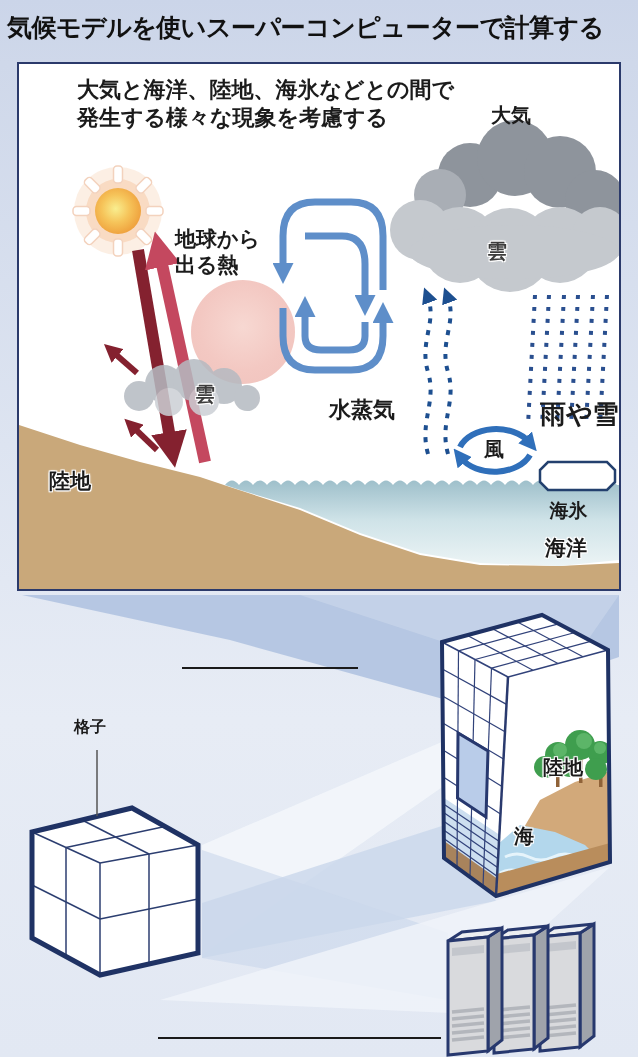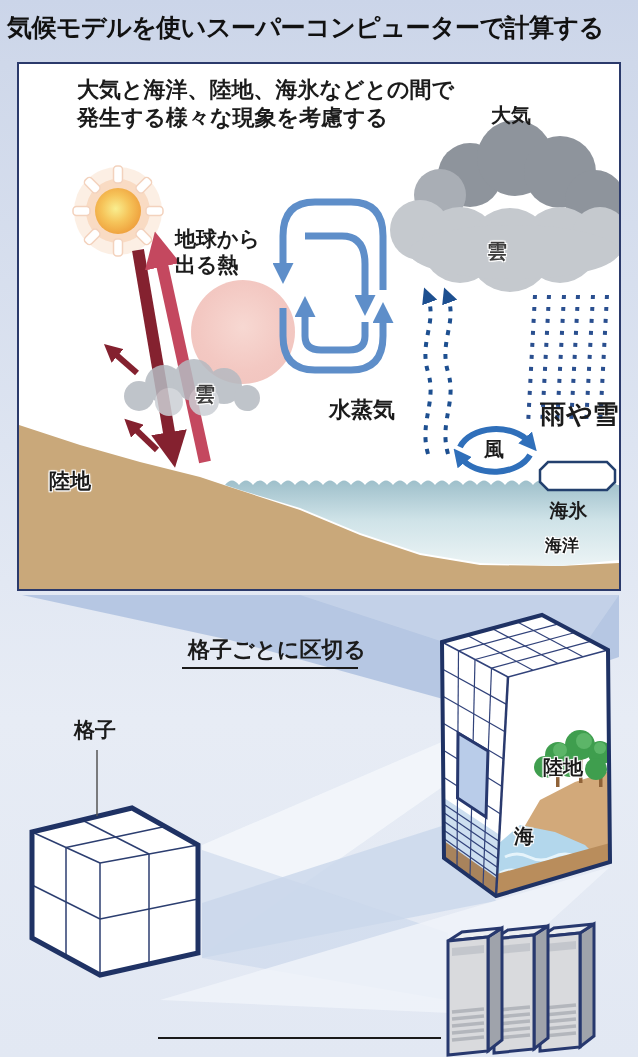--- a/index.html
+++ b/index.html
@@ -155,21 +155,21 @@
     <div class="lbl" style="left:472px;top:39px;font-size:20px;">大気</div>
     <div class="lbl" style="left:156px;top:162px;font-size:21px;">地球から
 出る熱</div>
     <div class="lbl halo" style="left:176px;top:318px;font-size:20px;color:#3c3c3c;">雲</div>
     <div class="lbl halo" style="left:468px;top:175px;font-size:20px;color:#3c3c3c;">雲</div>
     <div class="lbl" style="left:310px;top:332px;font-size:22px;">水蒸気</div>
     <div class="lbl" style="left:521px;top:334px;font-size:26px;">雨や雪</div>
     <div class="lbl halo" style="left:465px;top:373px;font-size:20px;">風</div>
     <div class="lbl ctr" style="left:521px;top:399px;width:57px;font-size:19px;margin-top:36px;">海氷</div>
     <div class="lbl halo" style="left:30px;top:404px;font-size:21px;">陸地</div>
-    <div class="lbl halo" style="left:526px;top:471px;font-size:17px;">海洋</div>
+    <div class="lbl halo" style="left:526px;top:471px;font-size:21px;">海洋</div>
   </div>
 
   <svg class="lowersvg" width="638" height="462" viewBox="0 0 638 462">
 
     <g>
       <polygon points="22,0 619,0 619,62 472,112 230,45" fill="#b3c5e2" opacity="0.95"></polygon>
       <polygon points="300,0 619,0 560,85" fill="#c9d6ea" opacity="0.7"></polygon>
       <polygon points="458,140 488,160 202,360 202,250" fill="#f3f6fb" opacity="0.9"></polygon>
       <polygon points="445,230 496,306 202,363 202,308" fill="#c9d7eb" opacity="0.8"></polygon>
       <polygon points="202,255 202,363 448,405 448,338" fill="#c9d7eb" opacity="0.6"></polygon>
@@ -292,22 +292,21 @@
             <line x1="452" y1="417" x2="484" y2="414"></line>
             <line x1="452" y1="424" x2="484" y2="421"></line>
             <line x1="452" y1="431" x2="484" y2="428"></line>
             <line x1="452" y1="438" x2="484" y2="435"></line>
             <line x1="452" y1="445" x2="484" y2="442"></line>
           </g>
       </g>
     </g>
   </svg>
 
-  <div class="lbl" style="left:188px;top:636px;font-size:22px;">格子ごとに区切る</div>
   <div class="rule" style="left:182px;top:667px;width:176px;"></div>
 
-  <div class="lbl" style="left:74px;top:717px;font-size:21px;">格子</div>
+  <div class="lbl" style="left:74px;top:717px;font-size:16px;">格子</div>
   <div class="lbl halo" style="left:543px;top:755px;font-size:20px;">陸地</div>
   <div class="lbl halo" style="left:514px;top:824px;font-size:20px;">海</div>
 
   <div class="rule" style="left:158px;top:1037px;width:283px;"></div>
 
 </div>
 
 </body></html>

